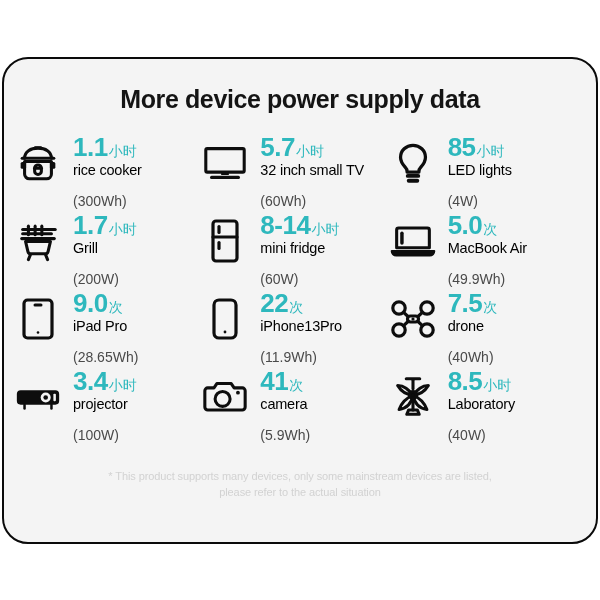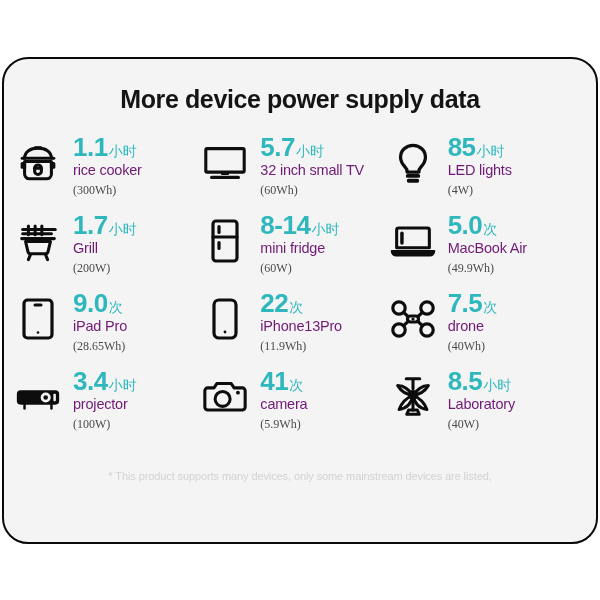--- a/index.html
+++ b/index.html
@@ -81,31 +81,30 @@
     letter-spacing: -0.5px;
   }
   .value-unit {
     font-size: 14px;
     font-weight: normal;
     color: #2eb8bd;
     margin-left: 1px;
   }
   .dev-name {
     font-size: 14.5px;
-    color: #701a75;
+    color: #000000;
     margin-top: 3px;
     line-height: 1.05;
     letter-spacing: -0.2px;
   }
   .dev-power {
-    font-size: 12px;
+    font-size: 14px;
     color: #4a4a4a;
-    margin-top: 6px;
+    margin-top: 16px;
     line-height: 1;
-    font-family: Liberation Serif, serif;
   }
   .footnotes {
     position: absolute;
     left: 0;
     right: 0;
     top: 410px;
     text-align: center;
   }
   .footnote {
     font-size: 11px;
@@ -364,16 +363,17 @@
           </div>
           <div class="dev-name">Laboratory</div>
           <div class="dev-power">(40W)</div>
         </div>
       </div>
 
     </div>
 
     <div class="footnotes">
       <div class="footnote">* This product supports many devices, only some mainstream devices are listed,</div>
+      <div class="footnote">please refer to the actual situation</div>
     </div>
 
   </div>
 </div>
 
 </body></html>

